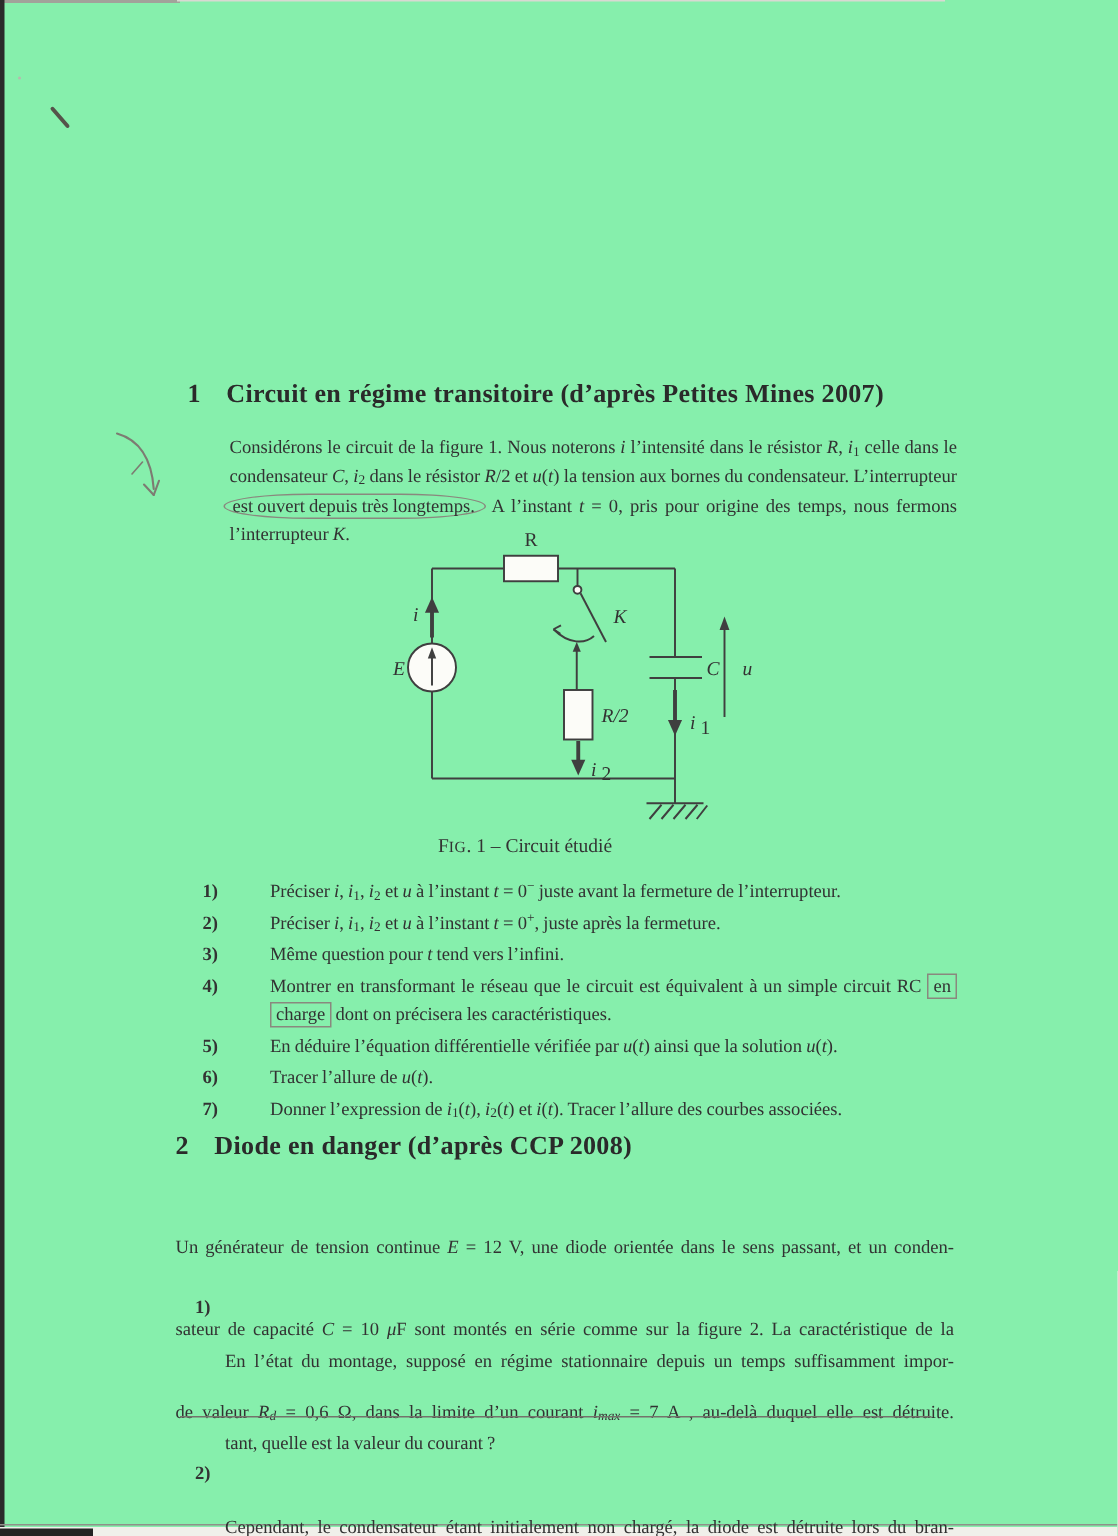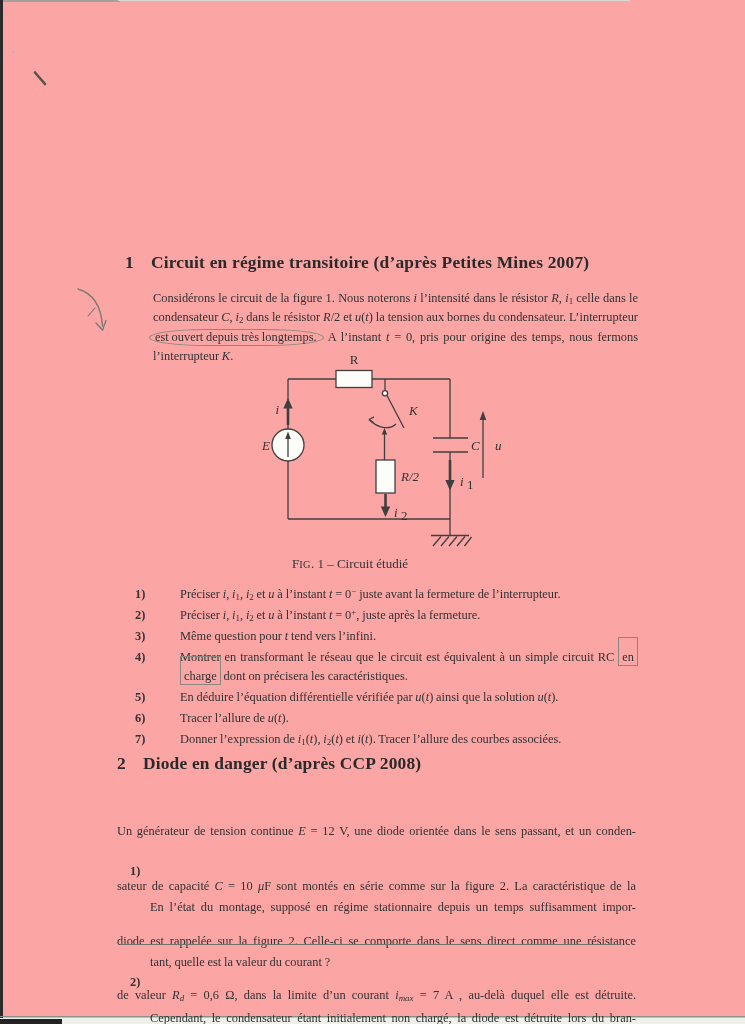--- a/index.html
+++ b/index.html
@@ -1,18 +1,18 @@
 <!DOCTYPE html>
 <html><head>
 <meta charset="utf-8">
 <style>
   html,body{margin:0;padding:0;background:#e9e9e6;}
   .page{
     position:relative;width:745px;height:1024px;margin:0 auto;
-    background:#fca5a5;overflow:hidden;
+    background:#86efac;overflow:hidden;
     font-family:"Liberation Serif","DejaVu Serif",serif;color:#333;
   }
   .abs{position:absolute;}
 
   
   .sec-head{font-size:17.4px;font-weight:bold;color:#2a2a2a;letter-spacing:.2px;white-space:nowrap;}
   .sec-head .num{margin-right:17px;}
 
   
   .para,.txt{font-size:12.4px;color:#323232;word-spacing:-0.3px;}
@@ -21,21 +21,21 @@
   .jline{text-align:justify;text-align-last:justify;}
   .jline.jlast{text-align-last:auto;}
 
   
   .st-i{font-style:italic;}
   .st-sub{font-size:.72em;vertical-align:-0.22em;line-height:0;}
   .st-sup{font-size:.72em;vertical-align:.5em;line-height:0;}
   .st-isub{font-style:italic;font-size:.72em;vertical-align:-0.22em;line-height:0;}
   .st-sc{font-size:.8em;letter-spacing:.4px;}
   .st-circ{border:1.4px solid #8a887e;border-radius:50% / 74%;padding:0 6px 1.5px 5px;margin-left:-4px;display:inline-block;line-height:14px;}
-  .st-box{border:1.3px solid #8a887e;padding:12px 3px 1px 3px;}
+  .st-box{border:1.3px solid #8a887e;padding:0 3px 1px 3px;}
 
   
   .list .item{display:flex;margin-bottom:1.6px;}
   .item .num{flex:0 0 27px;padding-left:10px;box-sizing:border-box;font-weight:bold;font-size:12.4px;line-height:19.3px;}
   .sec2list .item .num{flex:0 0 33px;padding-left:13px;line-height:18.8px;}
   .item .txt{flex:1;}
 
   .fig-caption{font-size:13px;color:#333;text-align:center;white-space:nowrap;}
 
   
@@ -214,21 +214,20 @@
       </div>
   </div>
 
   <div class="abs sec-head" style="left:117px;top:753px">
     <span class="num">2</span><span class="ttl">Diode en danger (d’après CCP 2008)</span>
   </div>
 
   <div class="abs para lh2" style="left:117px;top:786px;width:519px">
       <div class="jline"><span>Un générateur de tension continue </span><span class="st-i">E</span><span> = 12 V, une diode orientée dans le sens passant, et un conden-</span></div>
       <div class="jline"><span>sateur de capacité </span><span class="st-i">C</span><span> = 10 </span><span class="st-i">μ</span><span>F sont montés en série comme sur la figure 2. La caractéristique de la</span></div>
-      <div class="jline"><span>diode est rappelée sur la figure 2. Celle-ci se comporte dans le sens direct comme une résistance</span></div>
       <div class="jline"><span>de valeur </span><span class="st-i">R</span><span class="st-isub">d</span><span> = 0,6 Ω, dans la limite d’un courant </span><span class="st-i">i</span><span class="st-isub">max</span><span> = 7 A , au-delà duquel elle est détruite.</span></div>
     </div>
 
   <div class="abs list sec2list lh2" style="left:117px;top:862px;width:519px">
     <div class="item">
         <span class="num">1)</span>
         <div class="txt">
           <div class="jline"><span>En l’état du montage, supposé en régime stationnaire depuis un temps suffisamment impor-</span></div>
           <div class="jline jlast"><span>tant, quelle est la valeur du courant ?</span></div>
         </div>

